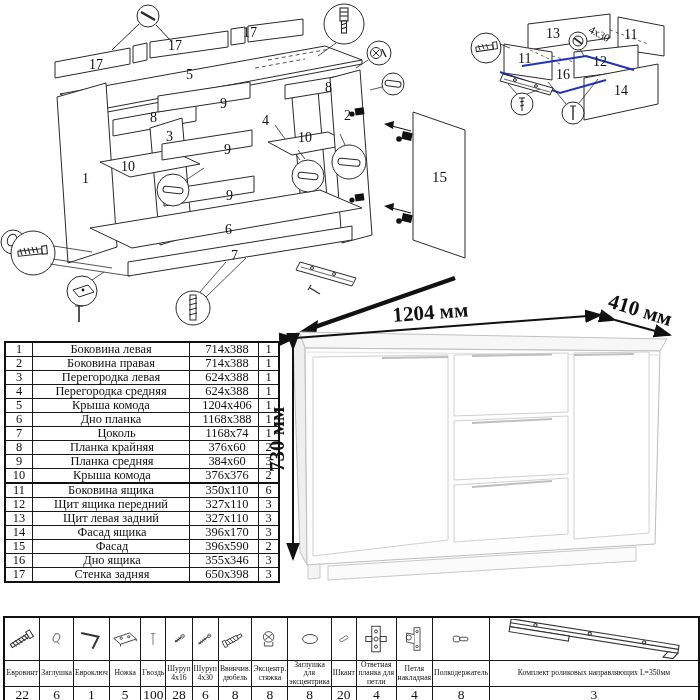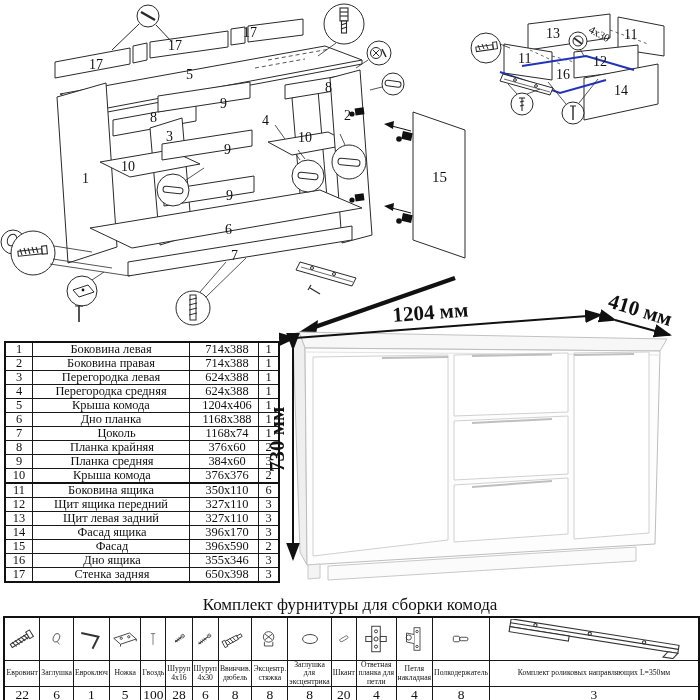--- a/index.html
+++ b/index.html
@@ -415,21 +415,20 @@
         </tr>
         <tr>
           <td class="c-num">17</td>
           <td class="c-name ind-1">Стенка задняя</td>
           <td class="c-size">650x398</td>
           <td class="c-qty">3</td>
         </tr>
       </tbody>
   </table>
 
-  <div id="hw-title">Комплект фурнитуры для сборки комода</div>
 
   <table id="hw">
     <colgroup>
       <col style="width:37px">
         <col style="width:28px">
         <col style="width:34px">
         <col style="width:33px">
       <col style="width:22px">
         <col style="width:24px">
         <col style="width:24px">

